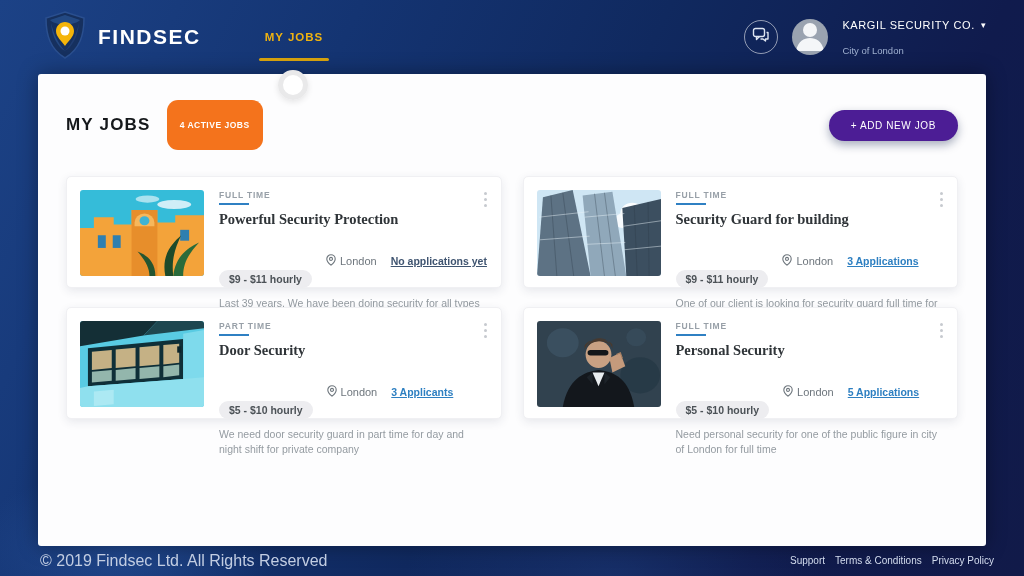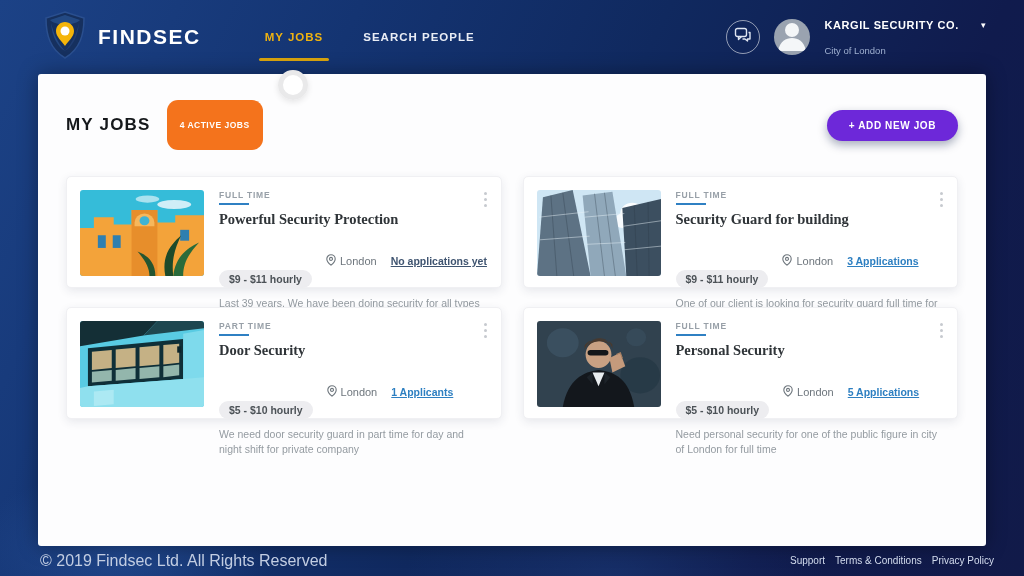--- a/index.html
+++ b/index.html
@@ -16,31 +16,31 @@
   .brand{ display:flex; align-items:center; gap:12px; cursor:pointer; }
   .brand-name{ color:#fff; font-size:21px; font-weight:800; letter-spacing:1.5px; }
   .nav{ display:flex; gap:36px; margin-left:62px; height:74px; align-items:center; }
   .tab{ position:relative; color:#e9edf5; font-size:11.5px; font-weight:700; letter-spacing:1px; cursor:pointer; padding:6px 2px; }
   .tab.active{ color:#eeb211; }
   .tab.active::after{ content:""; position:absolute; left:-4px; right:-4px; bottom:-12px; height:3px; background:#d9a40e; border-radius:2px; }
   .hdr-right{ margin-left:auto; display:flex; align-items:center; gap:14px; }
   .chat-btn{ width:34px; height:34px; border-radius:50%; border:1.5px solid rgba(255,255,255,.55); display:flex; align-items:center; justify-content:center; cursor:pointer; }
   .avatar{ width:36px; height:36px; border-radius:50%; background:#9aa3b0; overflow:hidden; display:flex; align-items:flex-end; justify-content:center; cursor:pointer; }
   .user-meta{ cursor:pointer; }
-  .user-name{ color:#fff; font-size:11px; font-weight:700; letter-spacing:.6px; display:flex; align-items:center; gap:22px; }
+  .user-name{ color:#fff; font-size:11px; font-weight:400; letter-spacing:.6px; display:flex; align-items:center; gap:6px; }
   .caret{ font-size:9px; color:#fff; }
   .user-loc{ color:#9fb0d0; font-size:9.5px; margin-top:14px; }
   
   .panel{ position:relative; margin:0 38px; height:472px; background:#fdfdfe; border-radius:3px; box-shadow:0 0 20px rgba(0,0,0,.35); }
   .spinner{ position:absolute; left:240px; top:-4px; width:30px; height:30px; border-radius:50%;
     border:5px solid #e9e9ea; background:rgba(255,255,255,.92); box-shadow:0 2px 6px rgba(0,0,0,.10); z-index:5; }
   .panel-head{ display:flex; align-items:center; padding:26px 28px 0; }
   .panel-head h1{ font-size:17px; font-weight:800; letter-spacing:1.2px; color:#15181b; }
   .badge{ margin-left:16px; background:#f4731c; color:#fff; font-size:8.5px; font-weight:700; letter-spacing:.5px; padding:20px 13px; border-radius:11px; }
-  .add-btn{ margin-left:auto; background:#6d28d9; color:#fff; border:none; font-family:inherit; font-size:10px; font-weight:700; letter-spacing:.6px; padding:10px 22px; border-radius:16px; cursor:pointer; box-shadow:0 4px 10px rgba(10,25,70,.35); }
+  .add-btn{ margin-left:auto; background:#4c1d95; color:#fff; border:none; font-family:inherit; font-size:10px; font-weight:400; letter-spacing:.6px; padding:10px 22px; border-radius:16px; cursor:pointer; box-shadow:0 4px 10px rgba(10,25,70,.35); }
   
   .grid{ display:grid; grid-template-columns:1fr 1fr; gap:19px 21px; margin:26px 28px 0; }
   .card{ position:relative; display:flex; background:#fff; border:1px solid #f0f0f3; border-radius:5px; box-shadow:0 3px 10px rgba(40,50,80,.10); padding:13px; height:112px; cursor:pointer;justify-content:flex-end; }
   .thumb{ width:124px; height:86px; border-radius:3px; overflow:hidden; flex-shrink:0; }
   .thumb svg{ display:block; width:100%; height:100%; }
   .card-body{ margin-left:15px; flex:1; min-width:0; }
   .jtype{ font-size:8.5px; font-weight:700; letter-spacing:.8px; color:#98a0a8; }
   .jtype-bar{ display:block; width:30px; height:2px; background:#2f80c3; margin-top:3px; }
   .jtitle{ margin:6px 0 6px; font-size:14.5px; font-weight:700; color:#2f3438; white-space:nowrap; overflow:hidden;font-family:Liberation Serif, serif; }
   .meta{ display:flex; align-items:center; gap:14px; }
@@ -73,23 +73,20 @@
           <path d="M21 11 C26 11 30 15 30 20 C30 26 24 30 21 35 C18 30 12 26 12 20 C12 15 16 11 21 11 Z" fill="#f5b50a"></path>
           <circle cx="21" cy="20" r="4.5" fill="#fff"></circle>
         </svg>
       </span>
       <span class="brand-name">FINDSEC</span>
     </div>
 
     <nav class="nav">
       <div class="tab active">
         <span>MY JOBS</span>
-      </div>
-      <div class="tab">
-        <span>SEARCH PEOPLE</span>
       </div>
     </nav>
 
     <div class="hdr-right">
       <div class="chat-btn">
         <span>
           <svg width="18" height="16" viewBox="0 0 18 16">
             <rect x="1.5" y="1.5" width="11" height="8" rx="2" fill="none" stroke="#dfe6f2" stroke-width="1.4"></rect>
             <path d="M4.5 9.5 L4.5 12.5 L7.5 9.5" fill="none" stroke="#dfe6f2" stroke-width="1.4" stroke-linejoin="round"></path>
             <path d="M14.5 5.5 L16 5.5 L16 12 L13.5 12 L13.5 14 L11 12 L8.5 12" fill="none" stroke="#dfe6f2" stroke-width="1.4" stroke-linejoin="round"></path>
@@ -259,21 +256,21 @@
             <span class="pay-pill">$5 - $10 hourly</span>
             <span class="loc">
               <span>
                 <svg width="10" height="12" viewBox="0 0 10 12">
                     <path d="M5 .8 C7.3 .8 9.2 2.6 9.2 4.9 C9.2 7.6 5 11.2 5 11.2 C5 11.2 .8 7.6 .8 4.9 C.8 2.6 2.7 .8 5 .8 Z" fill="none" stroke="#6e767d" stroke-width="1.1"></path>
                     <circle cx="5" cy="4.9" r="1.5" fill="none" stroke="#6e767d" stroke-width="1.1"></circle>
                   </svg>
               </span>
               <span>London</span>
             </span>
-            <a class="apps">1 Applicants</a>
+            <a class="apps">3 Applicants</a>
           </div>
           <p class="jdesc">We need door security guard in part time for day and night shift for private company</p>
         </div>
         <div class="kebab">
             <i></i>
             <i></i>
             <i></i>
           </div>
       </article>
 

